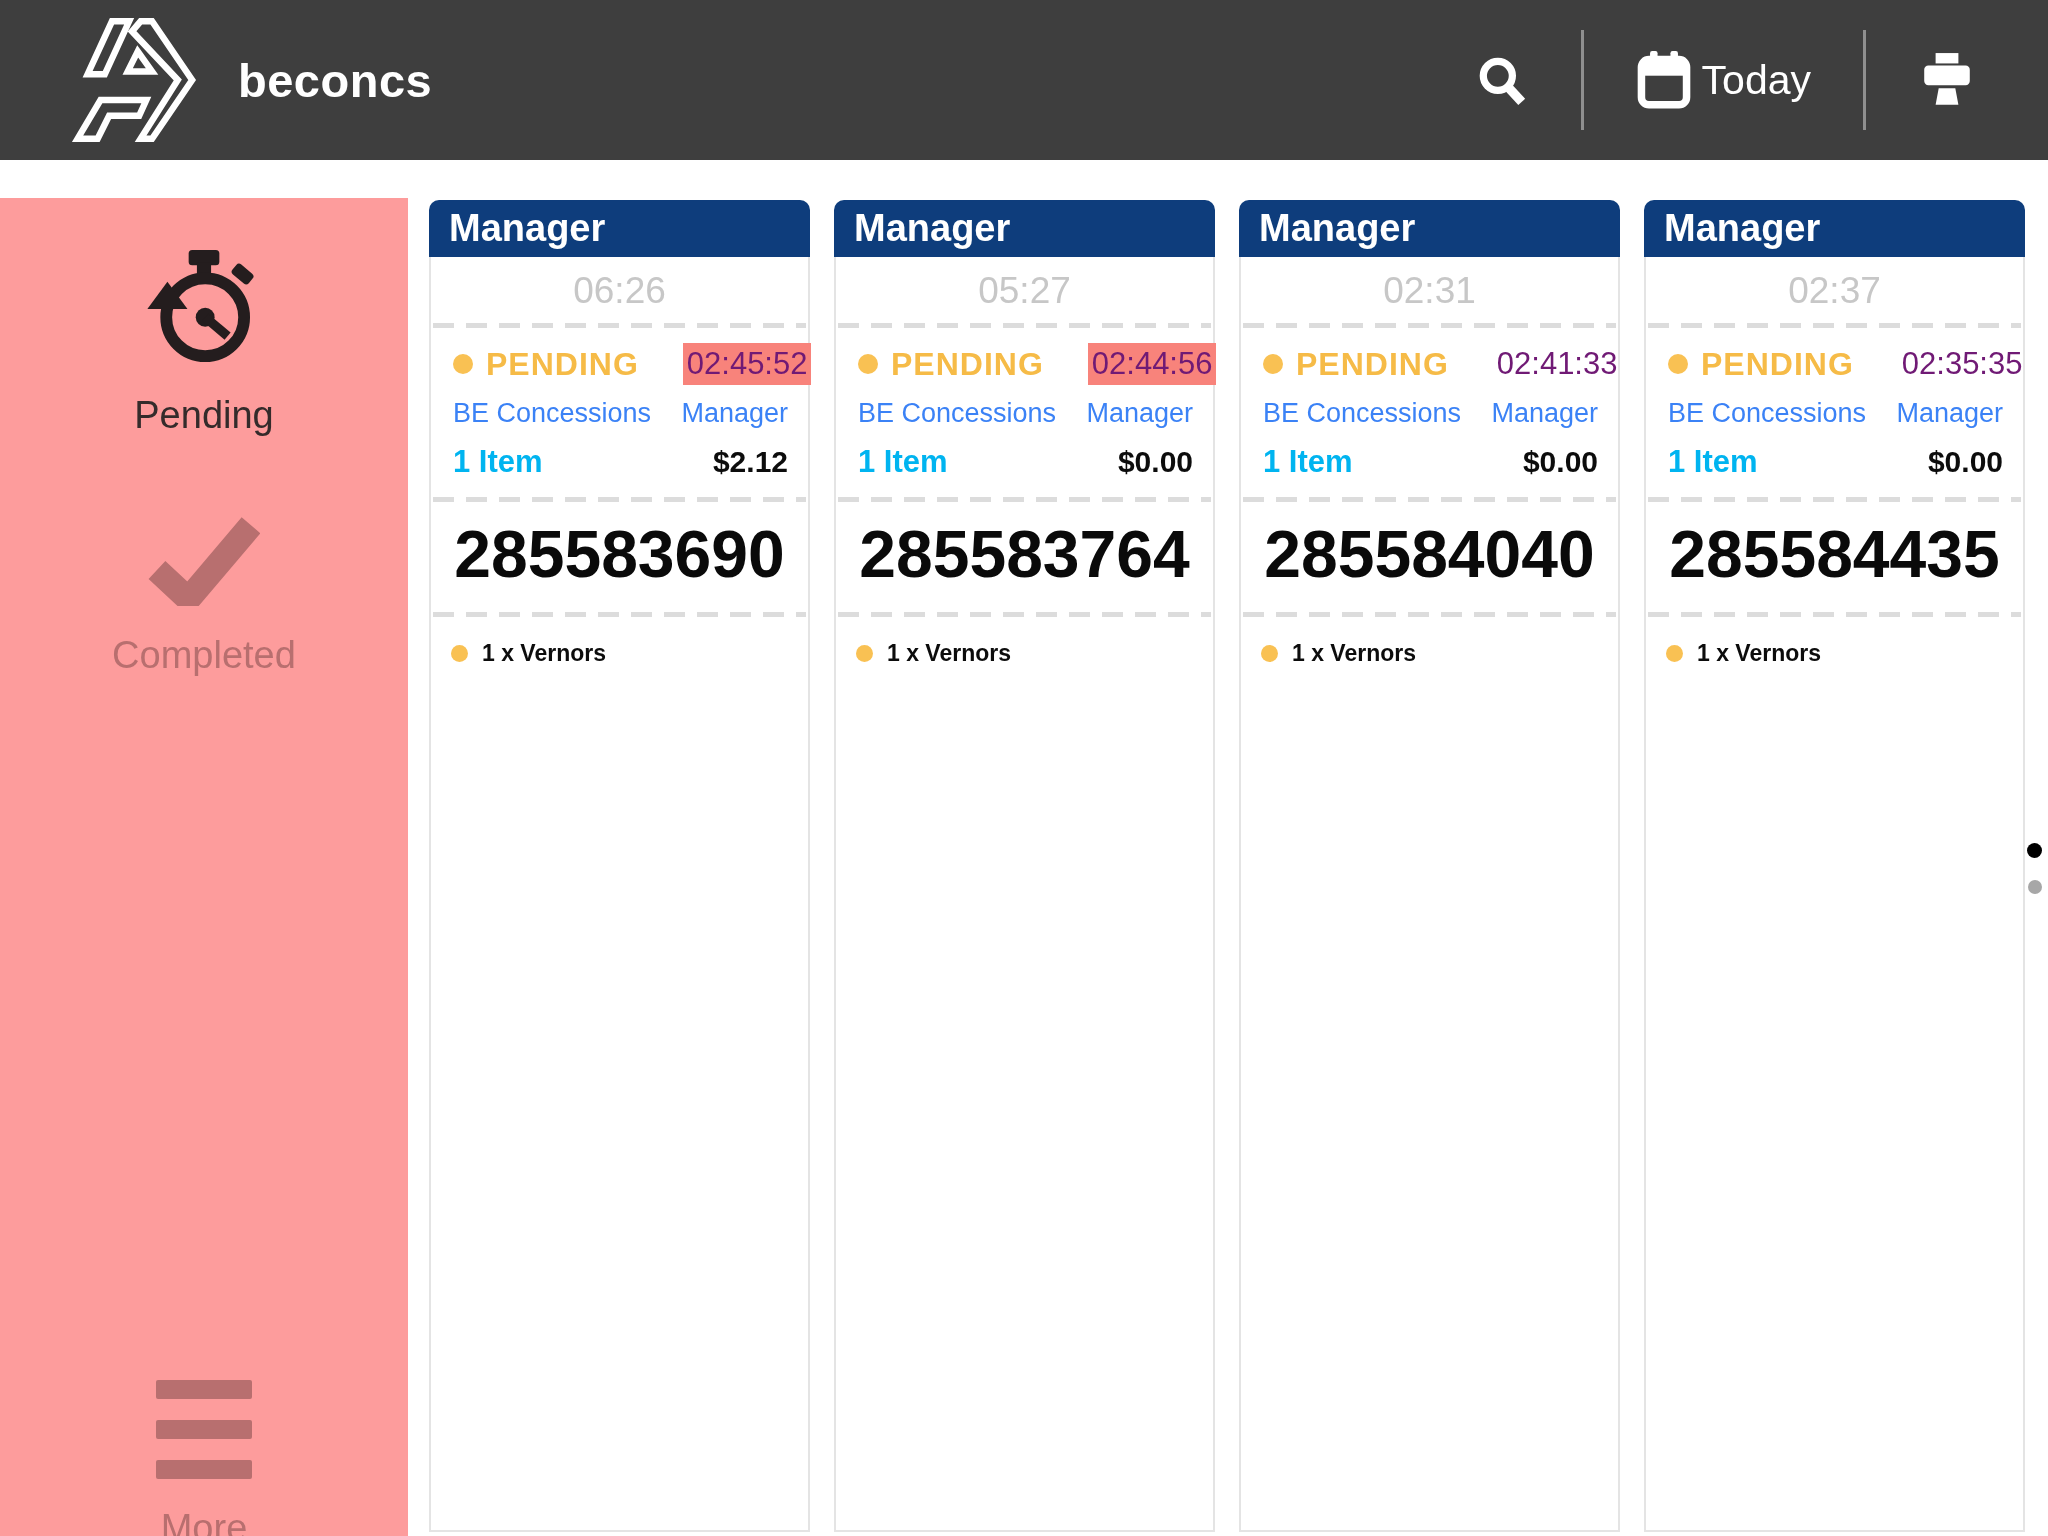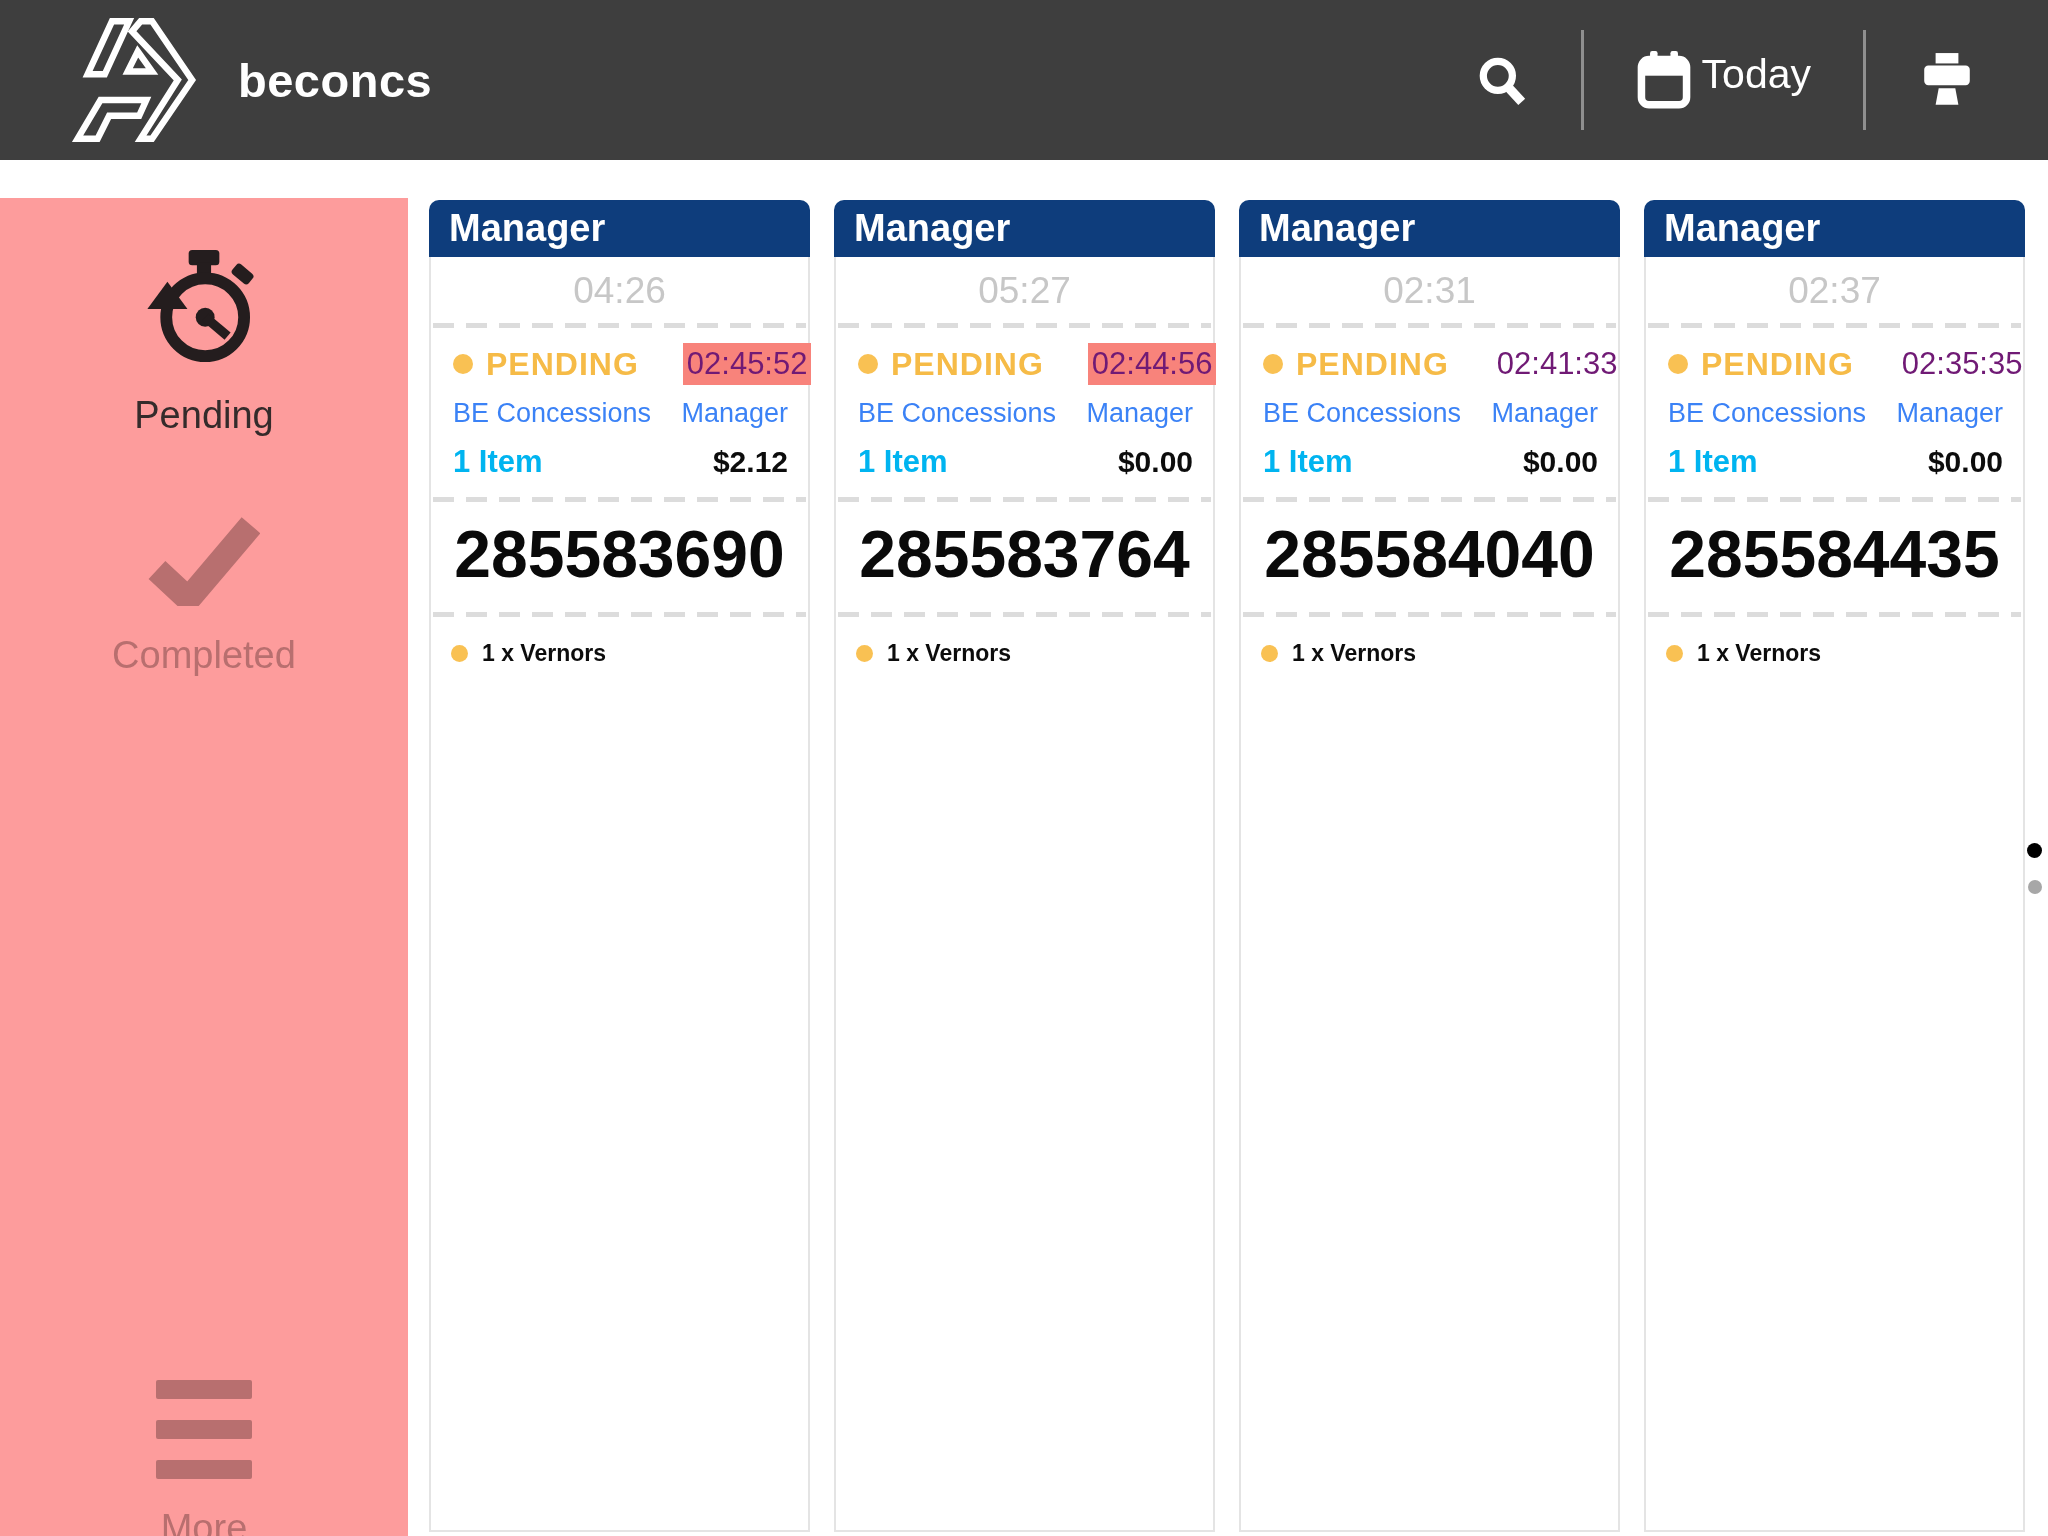--- a/index.html
+++ b/index.html
@@ -4,21 +4,21 @@
 <style>
   html,body{margin:0;padding:0;}
   body{width:2048px;height:1536px;overflow:hidden;background:#fff;
        font-family:"Liberation Sans", sans-serif;position:relative;}
 
   
   .topbar{position:absolute;top:0;left:0;width:2048px;height:160px;background:#3e3e3e;
           display:flex;align-items:center;padding:0 72px 0 56px;box-sizing:border-box;}
   .brand{display:flex;align-items:center;gap:30px;}
   .brand-name{color:#fff;font-weight:bold;font-size:47px;letter-spacing:0.5px;}
-  .tb-btn{background:none;border:none;padding:0;display:flex;align-items:flex-start;gap:10px;cursor:pointer;}
+  .tb-btn{background:none;border:none;padding:0;display:flex;align-items:center;gap:10px;cursor:pointer;}
   .tb-btn .tb-label{color:#fff;font-size:41px;}
   .tb-divider{width:3px;height:100px;background:#8f8f8f;margin:0 52px;}
   .tb-search{margin-left:auto;}
 
   
   .sidebar{position:absolute;top:198px;left:0;width:408px;height:1338px;background:#fd9c9c;}
   .nav-item{position:absolute;left:0;width:100%;display:flex;flex-direction:column;
             align-items:center;cursor:pointer;}
   .nav-item .nav-label{font-size:38px;}
   #nav-pending{top:52px;}
@@ -143,21 +143,21 @@
     <span class="nav-label">More</span>
   </div>
 </aside>
 
 <main class="board">
   <article class="card">
     <div class="card-header">
       <span>Manager</span>
     </div>
     <div class="card-body">
-      <div class="time-row">04:26</div>
+      <div class="time-row">06:26</div>
       <div class="dash"></div>
       <div class="status-block">
         <div class="row">
           <span class="status">
             <span class="dot"></span>
             <span class="status-label">PENDING</span>
           </span>
           <span class="timer flagged">02:45:52</span>
         </div>
         <div class="row meta">

